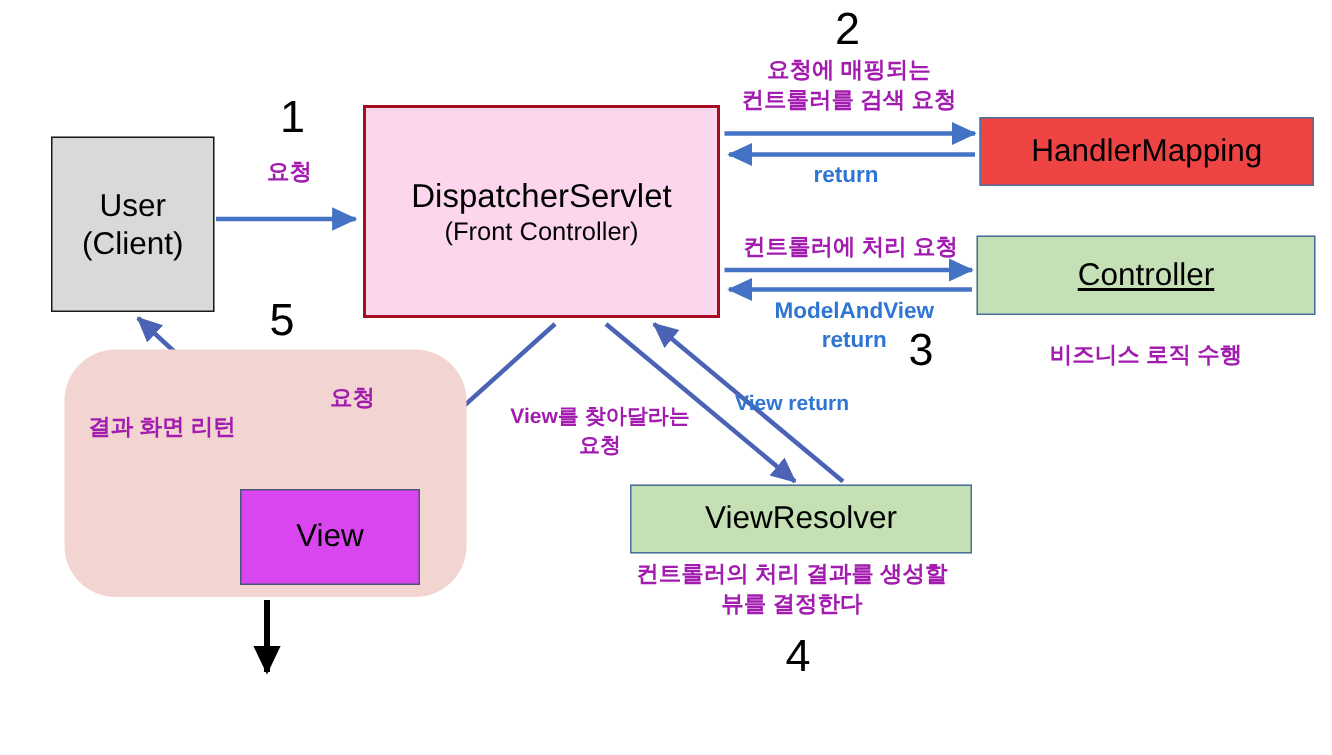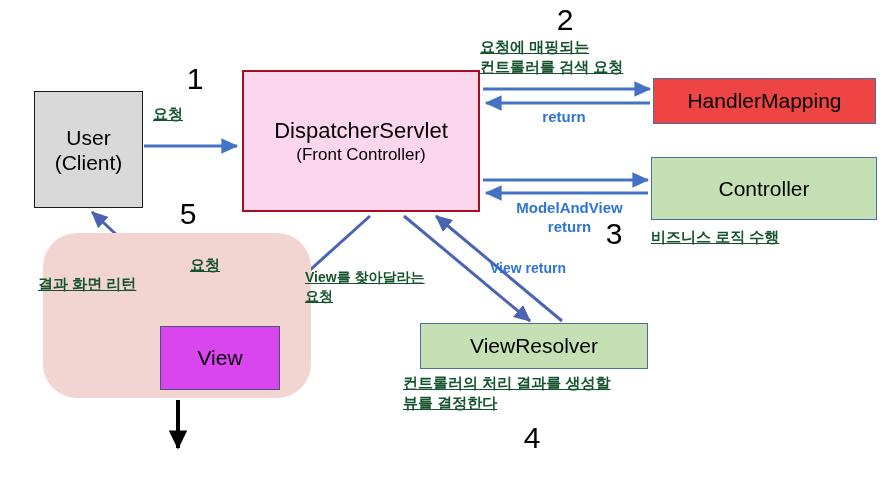--- a/index.html
+++ b/index.html
@@ -49,24 +49,25 @@
   #dispatcher-box .line1 { font-size: 22px; line-height: 27px; }
   #dispatcher-box .line2 { font-size: 17px; line-height: 21px; }
 
   #handlermapping-box {
     left: 653px; top: 78px; width: 223px; height: 46px;
     background: #ef4444;
     border: 1.2px solid #4a6f9c;
     font-size: 21px;
   }
   #controller-box {
-    left: 651px; top: 157px; width: 226px; height: 63px;
+    left: 651px; top: 157px; width: 226px; height: 53px;
     background: #c5e0b4;
     border: 1.2px solid #4a6f9c;
     font-size: 21px;
+    text-decoration: underline;
   }
   #viewresolver-box {
     left: 420px; top: 323px; width: 228px; height: 46px;
     background: #c5e0b4;
     border: 1.2px solid #4a6f9c;
     font-size: 21px;
   }
   #view-blob {
     position: absolute;
     left: 43px; top: 233px; width: 268px; height: 165px;
@@ -77,24 +78,24 @@
   #view-box {
     left: 160px; top: 326px; width: 120px; height: 64px;
     background: #d946ef;
     border: 1.2px solid #4a5578;
     font-size: 21px;
     z-index: 4;
   }
   
   .txt {
     position: absolute;
-    color: #14532d;
+    color: #a21caf;
+    text-align: center;
     white-space: pre;
     z-index: 5;
-    text-decoration: underline;
   }
   .num {
     position: absolute;
     color: #000000;
     font-size: 30px;
     font-weight: 400;
     text-align: center;
     z-index: 5;
   }
   .blue-lbl {
@@ -194,20 +195,21 @@
   <div class="num" style="left:515px; top:421px; width:34px;">4</div>
   <div class="num" style="left:171px; top:197px; width:34px;">5</div>
 
   <div class="txt bold-k" style="left:153px; top:105px; width:80px; font-size:15px;">요청</div>
 
   <div class="txt bold-k" style="left:480px; top:37px; width:172px; font-size:15px; line-height:20px;">요청에 매핑되는</div>
   <div class="txt bold-k" style="left:480px; top:57px; width:172px; font-size:15px; line-height:20px;">컨트롤러를 검색 요청</div>
 
   <div class="blue-lbl" style="left:505px; top:108px; width:118px; font-size:15px;">return</div>
 
+  <div class="txt bold-k" style="left:477px; top:155px; width:180px; font-size:15px;">컨트롤러에 처리 요청</div>
 
   <div class="blue-lbl" style="left:497px; top:198px; width:145px; font-size:15px; line-height:19px;">ModelAndView</div>
   <div class="blue-lbl" style="left:497px; top:217px; width:145px; font-size:15px; line-height:19px;">return</div>
 
   <div class="txt bold-k" style="left:305px; top:268px; width:190px; font-size:14px; line-height:19px;">View를 찾아달라는</div>
   <div class="txt bold-k" style="left:305px; top:287px; width:190px; font-size:14px; line-height:19px;">요청</div>
 
   <div class="blue-lbl" style="left:428px; top:260px; width:200px; font-size:14px;">View return</div>
 
   <div class="txt bold-k" style="left:190px; top:256px; width:90px; font-size:15px;">요청</div>

